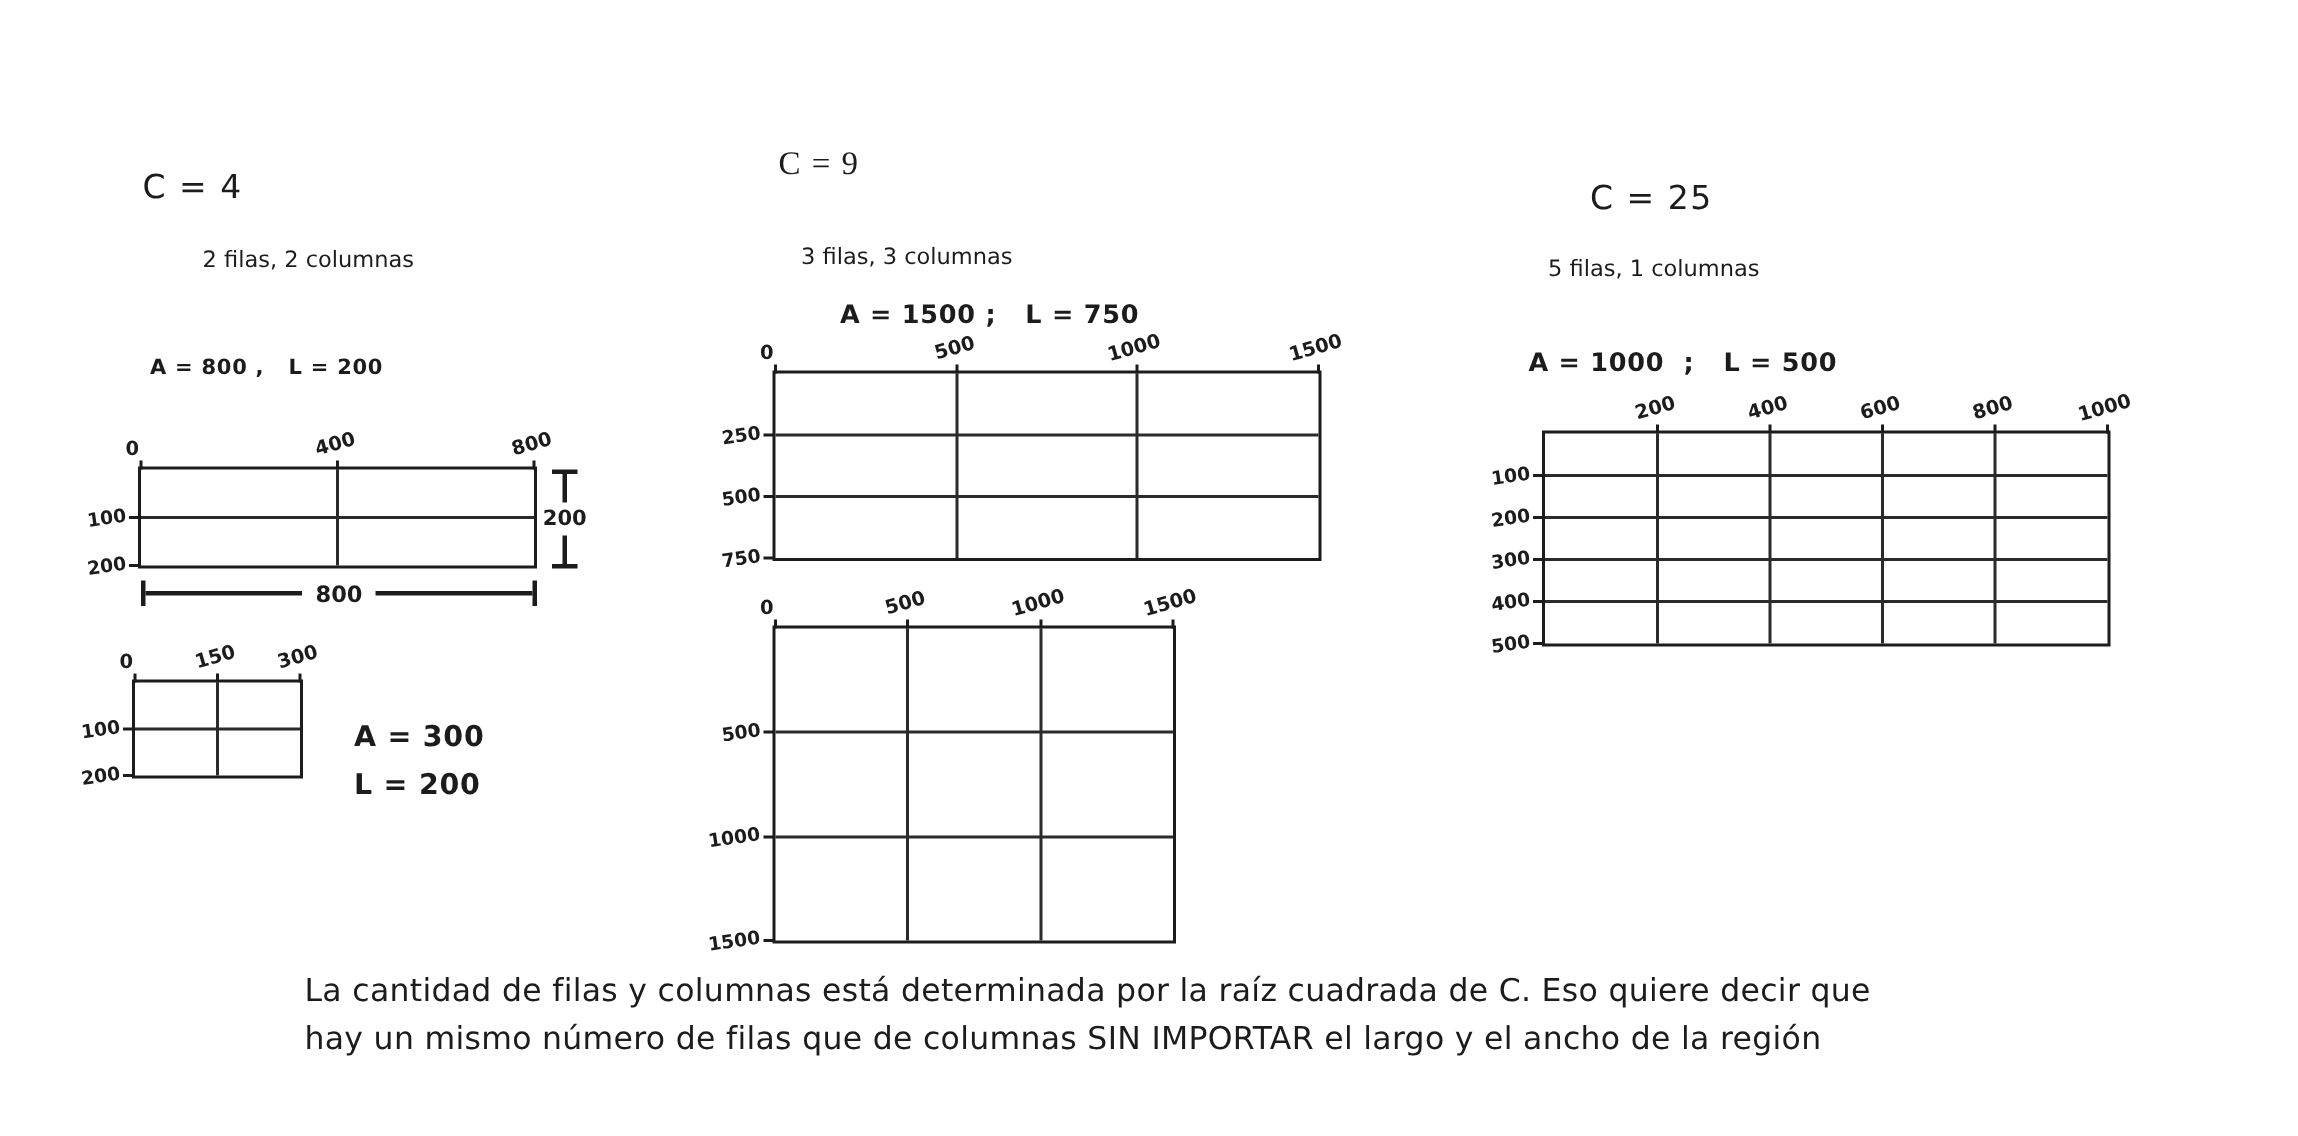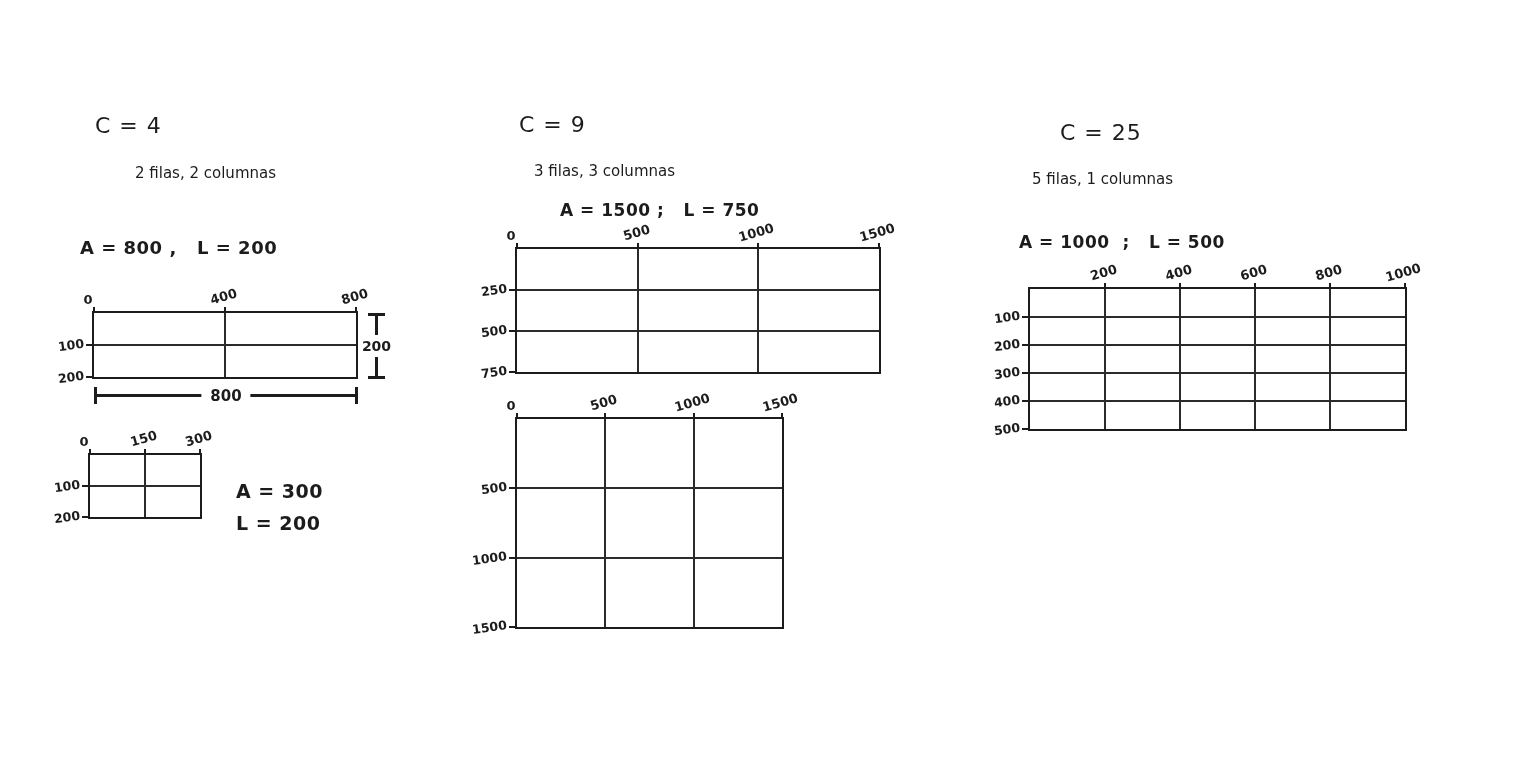--- a/index.html
+++ b/index.html
@@ -8,23 +8,23 @@
     font-family:"DejaVu Sans",sans-serif;color:#1c1c1c;overflow:hidden;
   }
   .abs{position:absolute;}
   .title{top:36px;left:0;width:1382px;text-align:center;font-size:21px;letter-spacing:.3px;}
   .clabel{font-size:22px;letter-spacing:1px;}
   .dims{font-size:15px;}
   .params{font-size:17px;font-weight:bold;white-space:pre;letter-spacing:.5px;}
 
   .pos-c4{left:95px;top:113px;}
   .pos-c4-dims{left:135px;top:164px;}
-  .pos-c4-params{left:80px;top:237px;font-size:18px;}
+  .pos-c4-params{left:100px;top:237px;font-size:14px;}
 
-  .pos-c9{left:519px;top:112px;}
+  .pos-c9{left:519px;top:96px;font-family:Liberation Serif, serif;}
   .pos-c9-dims{left:534px;top:162px;}
   .pos-c9-params{left:560px;top:200px;}
 
   .pos-c25{left:1060px;top:120px;}
   .pos-c25-dims{left:1032px;top:170px;}
   .pos-c25-params{left:1019px;top:232px;}
 
   .grid{position:absolute;border:2.5px solid #1c1c1c;}
   .gridA{left:92px;top:311px;width:262px;height:64px;}
   .gridB{left:88px;top:453px;width:110px;height:62px;}
@@ -181,14 +181,18 @@
       <div class="ystub" style="top: 40%;"></div>
       <div class="ytick" style="top: 40%;">200</div>
       <div class="ystub" style="top: 60%;"></div>
       <div class="ytick" style="top: 60%;">300</div>
       <div class="ystub" style="top: 80%;"></div>
       <div class="ytick" style="top: 80%;">400</div>
       <div class="ystub" style="top: 100%;"></div>
       <div class="ytick" style="top: 100%;">500</div>
     </div>
 
+  <div class="abs footer">
+    <div>La cantidad de filas y columnas está determinada por la raíz cuadrada de C. Eso quiere decir que</div>
+    <div>hay un mismo número de filas que de columnas SIN IMPORTAR el largo y el ancho de la región</div>
+  </div>
 
 </div>
 
 </body></html>

